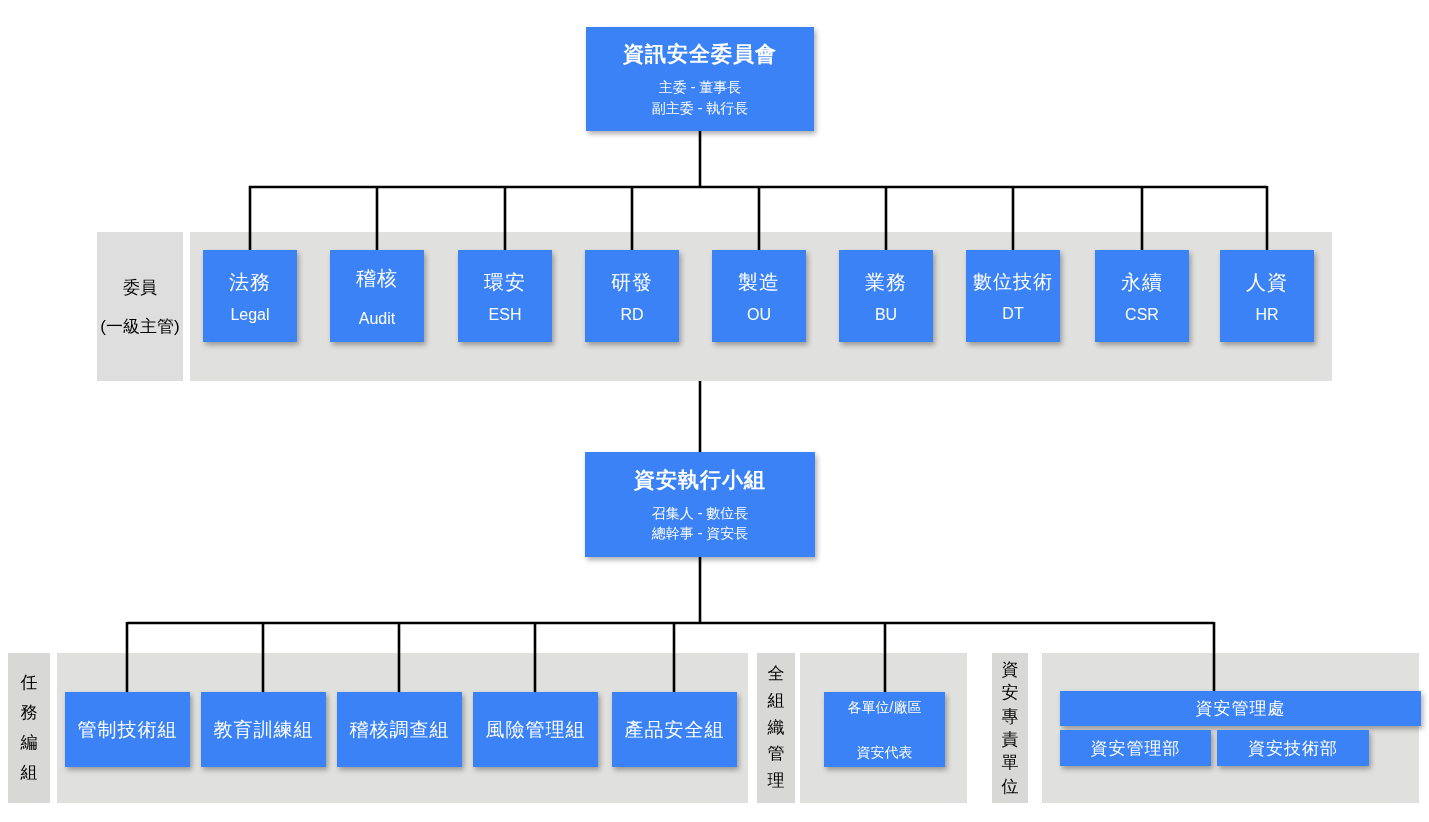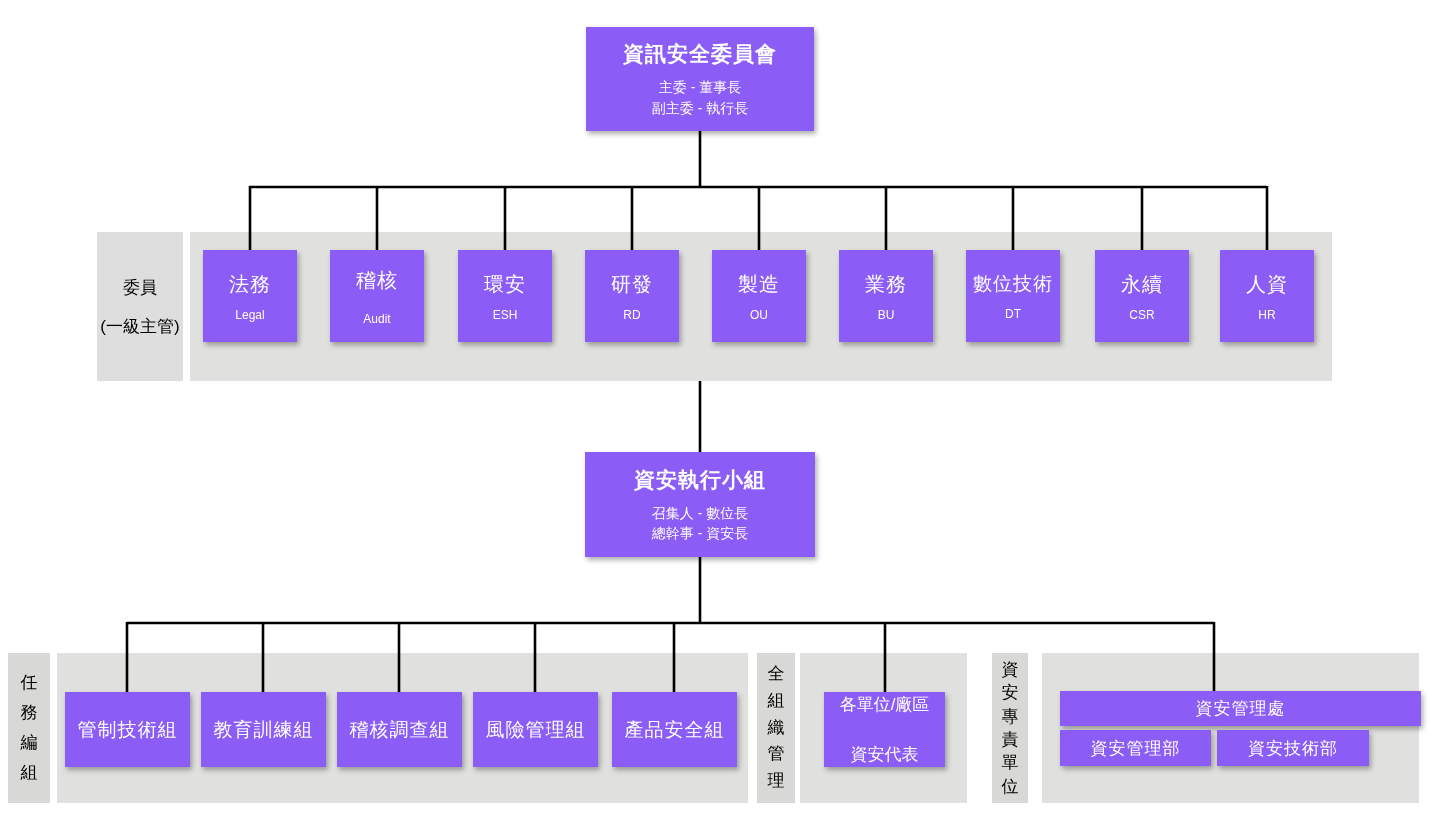--- a/index.html
+++ b/index.html
@@ -5,30 +5,30 @@
   html,body { margin:0; padding:0; background:#ffffff; }
   #canvas {
     position:relative; width:1429px; height:822px; background:#ffffff;
     font-family:"Liberation Sans","DejaVu Sans",sans-serif; overflow:hidden;
   }
   .panel { position:absolute; background:#e0e0de; z-index:0; }
   .strip { position:absolute; background:#d8d8d6; z-index:0;
            display:flex; align-items:center; justify-content:center; }
   #connectors { position:absolute; left:0; top:0; z-index:1; }
   .node {
-    position:absolute; background:#8b5cf6; color:#ffffff; z-index:2;
+    position:absolute; background:#3b82f6; color:#ffffff; z-index:2;
     display:flex; flex-direction:column; align-items:center; justify-content:center;
     box-shadow:2px 3px 5px rgba(0,0,0,0.32); text-align:center;
   }
   .node .title-lg { font-size:21px; font-weight:bold; letter-spacing:1px; margin-bottom:9px; }
   .node .subline  { font-size:14px; line-height:1.45; }
   .member .zh { font-size:20px; letter-spacing:1px; margin-bottom:10px; white-space:nowrap; }
-  .member .en { font-size:12px; }
+  .member .en { font-size:16px; }
   .task-node  { font-size:19px; letter-spacing:1px; }
-  .rep-node   { font-size:17px; line-height:1.5;gap:24px; }
+  .rep-node   { font-size:14px; line-height:1.5;gap:24px; }
   .unit-node  { font-size:17px; letter-spacing:1px; }
   .row-label {
     position:absolute; z-index:2; color:#000000; text-align:center;
     display:flex; flex-direction:column; align-items:center; justify-content:center;
     font-size:17px;
   }
   .row-label .l1 { margin-bottom:16px; }
   .row-label .l2 { white-space:nowrap; }
   .vtext { width:1.1em; word-break:break-all; text-align:center; font-size:17px; color:#000; }
   .vt-4 { line-height:1.78; }

